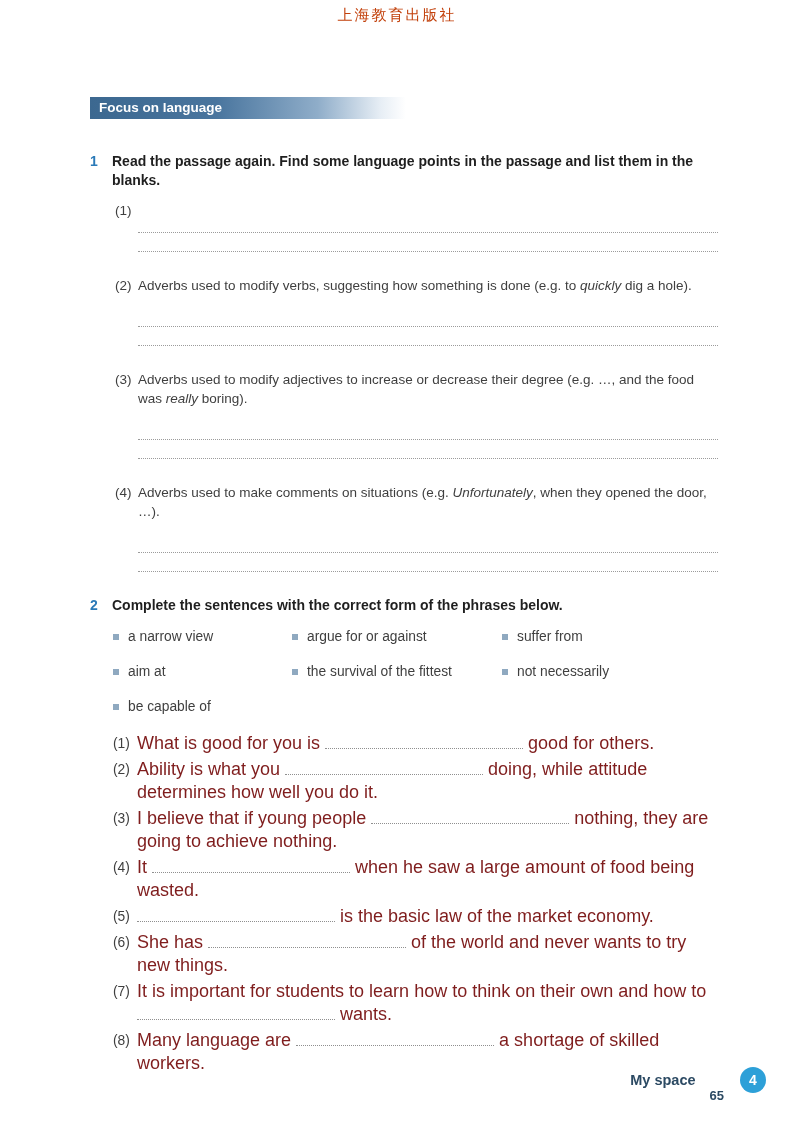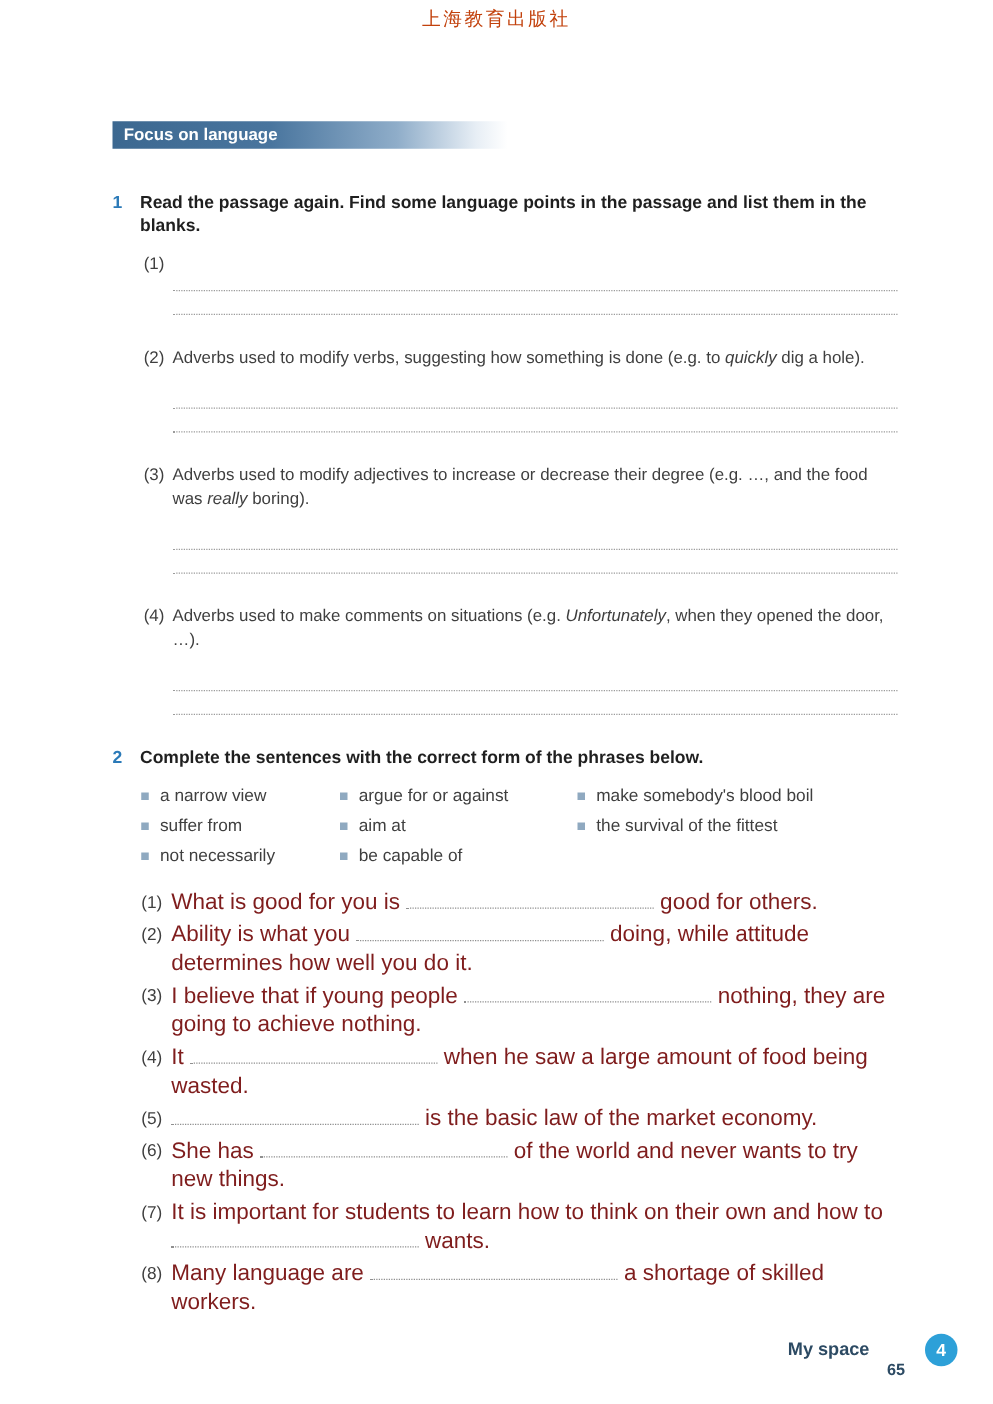--- a/index.html
+++ b/index.html
@@ -35,21 +35,21 @@
   .item-num { width:23px; flex:0 0 23px; font-size:13.5px; line-height:19px; color:#3f3f3f; }
   .item-body { flex:1; }
   .item-text { font-size:13.5px; line-height:19px; color:#3f3f3f; }
   .answers { margin-top:13px; }
   .answer-line { height:19px; border-bottom:1px dotted #9b9b9b; }
 
   .ex2 { margin-top:8px; }
   .phrase-grid {
     margin:14px 0 18px 23px;
     display:grid; grid-template-columns:159px 190px 1fr; row-gap:9px;
-    font-size:13.8px; color:#3f3f3f;
+    font-size:13.8px; color:#3f3f3f;gap:20px;
   }
   .phrase-item { display:flex; align-items:center; }
   .bullet {
     width:6px; height:6px; flex:0 0 6px; background:#8fa9c0; margin-right:9px;
   }
 
   .sentence { display:flex; margin-left:23px; margin-bottom:3px; }
   .s-num { width:24px; flex:0 0 24px; font-size:13.8px; line-height:23px; color:#3f3f3f; }
   .s-text { font-size:18px; line-height:23px; color:#7f1d1d; }
   .blank {
@@ -142,24 +142,20 @@
         <div class="phrase-item">
             <span class="bullet"></span>
             <span>a narrow view</span>
           </div>
         <div class="phrase-item">
             <span class="bullet"></span>
             <span>argue for or against</span>
           </div>
         <div class="phrase-item">
             <span class="bullet"></span>
-            <span>make somebody's blood boil</span>
-          </div>
-        <div class="phrase-item">
-            <span class="bullet"></span>
             <span>suffer from</span>
           </div>
         <div class="phrase-item">
             <span class="bullet"></span>
             <span>aim at</span>
           </div>
         <div class="phrase-item">
             <span class="bullet"></span>
             <span>the survival of the fittest</span>
           </div>

